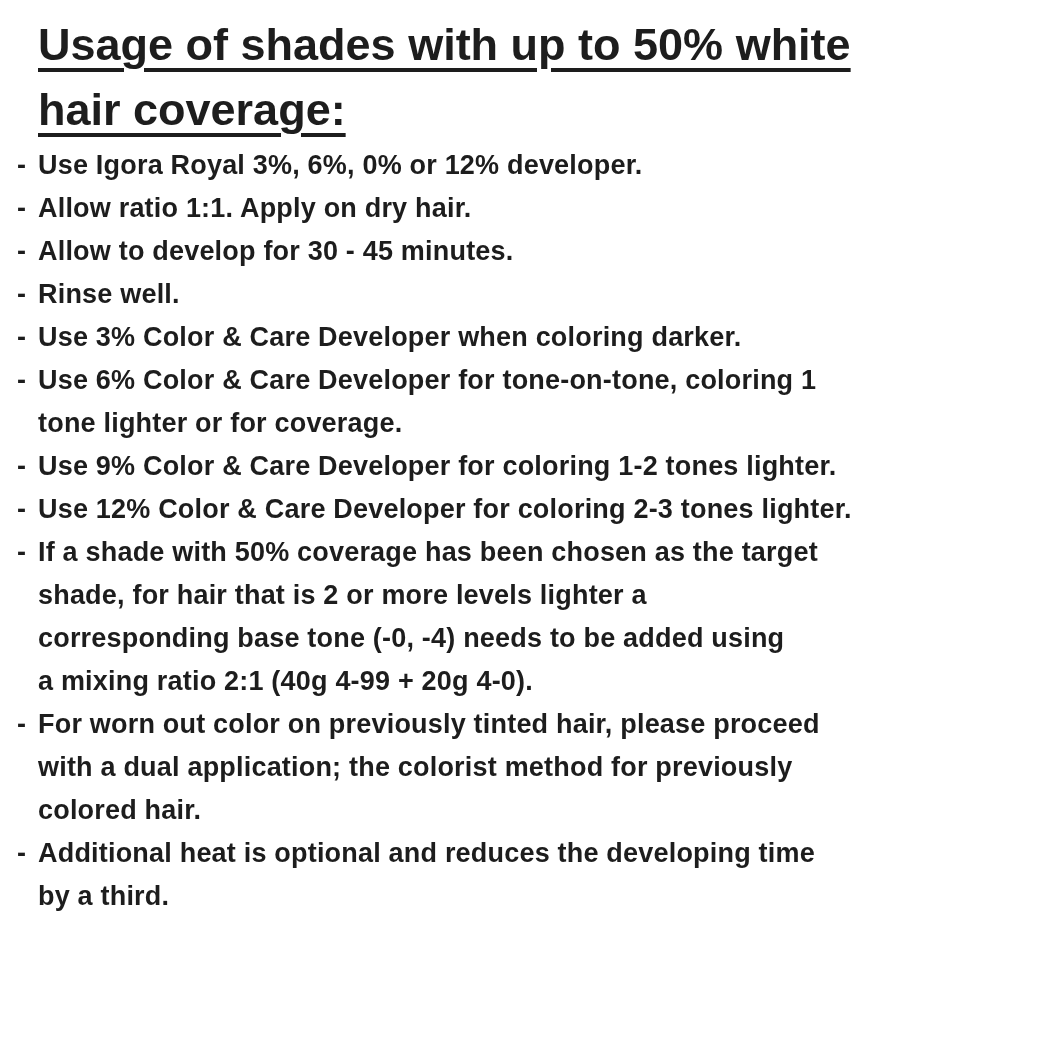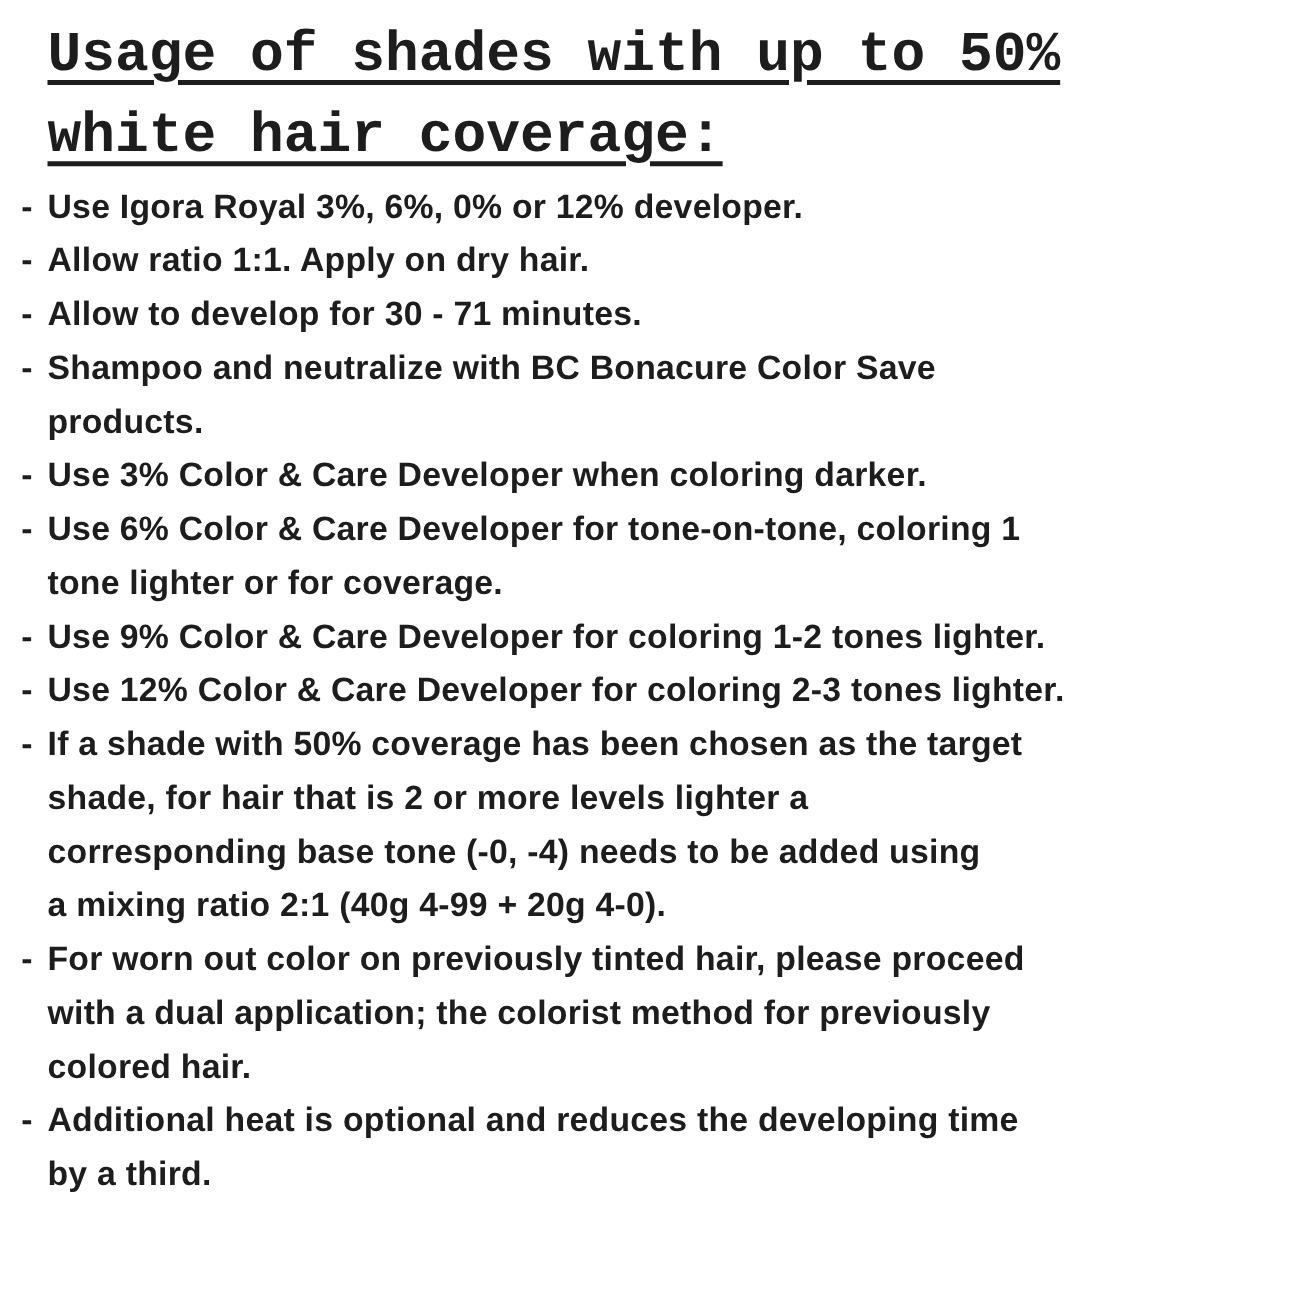--- a/index.html
+++ b/index.html
@@ -20,21 +20,20 @@
   .page-title {
     font-size: 45px;
     font-weight: 700;
     line-height: 65px;
     margin: 0 0 2px 21px;
     max-width: 862px;
     letter-spacing: 0px;
     text-decoration: underline;
     text-decoration-thickness: 4px;
     text-underline-offset: 8px;
-    font-family: Liberation Mono, monospace;
   }
   .bullet-list {
     margin: 0;
     padding: 0;
   }
   .item {
     display: flex;
     align-items: flex-start;
     font-size: 27px;
     font-weight: 700;
@@ -70,29 +69,28 @@
   <div class="item">
     <span class="dash">-</span>
     <div class="item-body">
       <div class="item-text">Allow ratio 1:1. Apply on dry hair.</div>
     </div>
   </div>
 
   <div class="item">
     <span class="dash">-</span>
     <div class="item-body">
-      <div class="item-text">Allow to develop for 30 - 71 minutes.</div>
+      <div class="item-text">Allow to develop for 30 - 45 minutes.</div>
     </div>
   </div>
 
   <div class="item">
     <span class="dash">-</span>
     <div class="item-body">
-      <div class="item-text">Shampoo and neutralize with BC Bonacure Color Save
-products.</div>
+      <div class="item-text">Rinse well.</div>
     </div>
   </div>
 
   <div class="item">
     <span class="dash">-</span>
     <div class="item-body">
       <div class="item-text">Use 3% Color &amp; Care Developer when coloring darker.</div>
     </div>
   </div>
 

